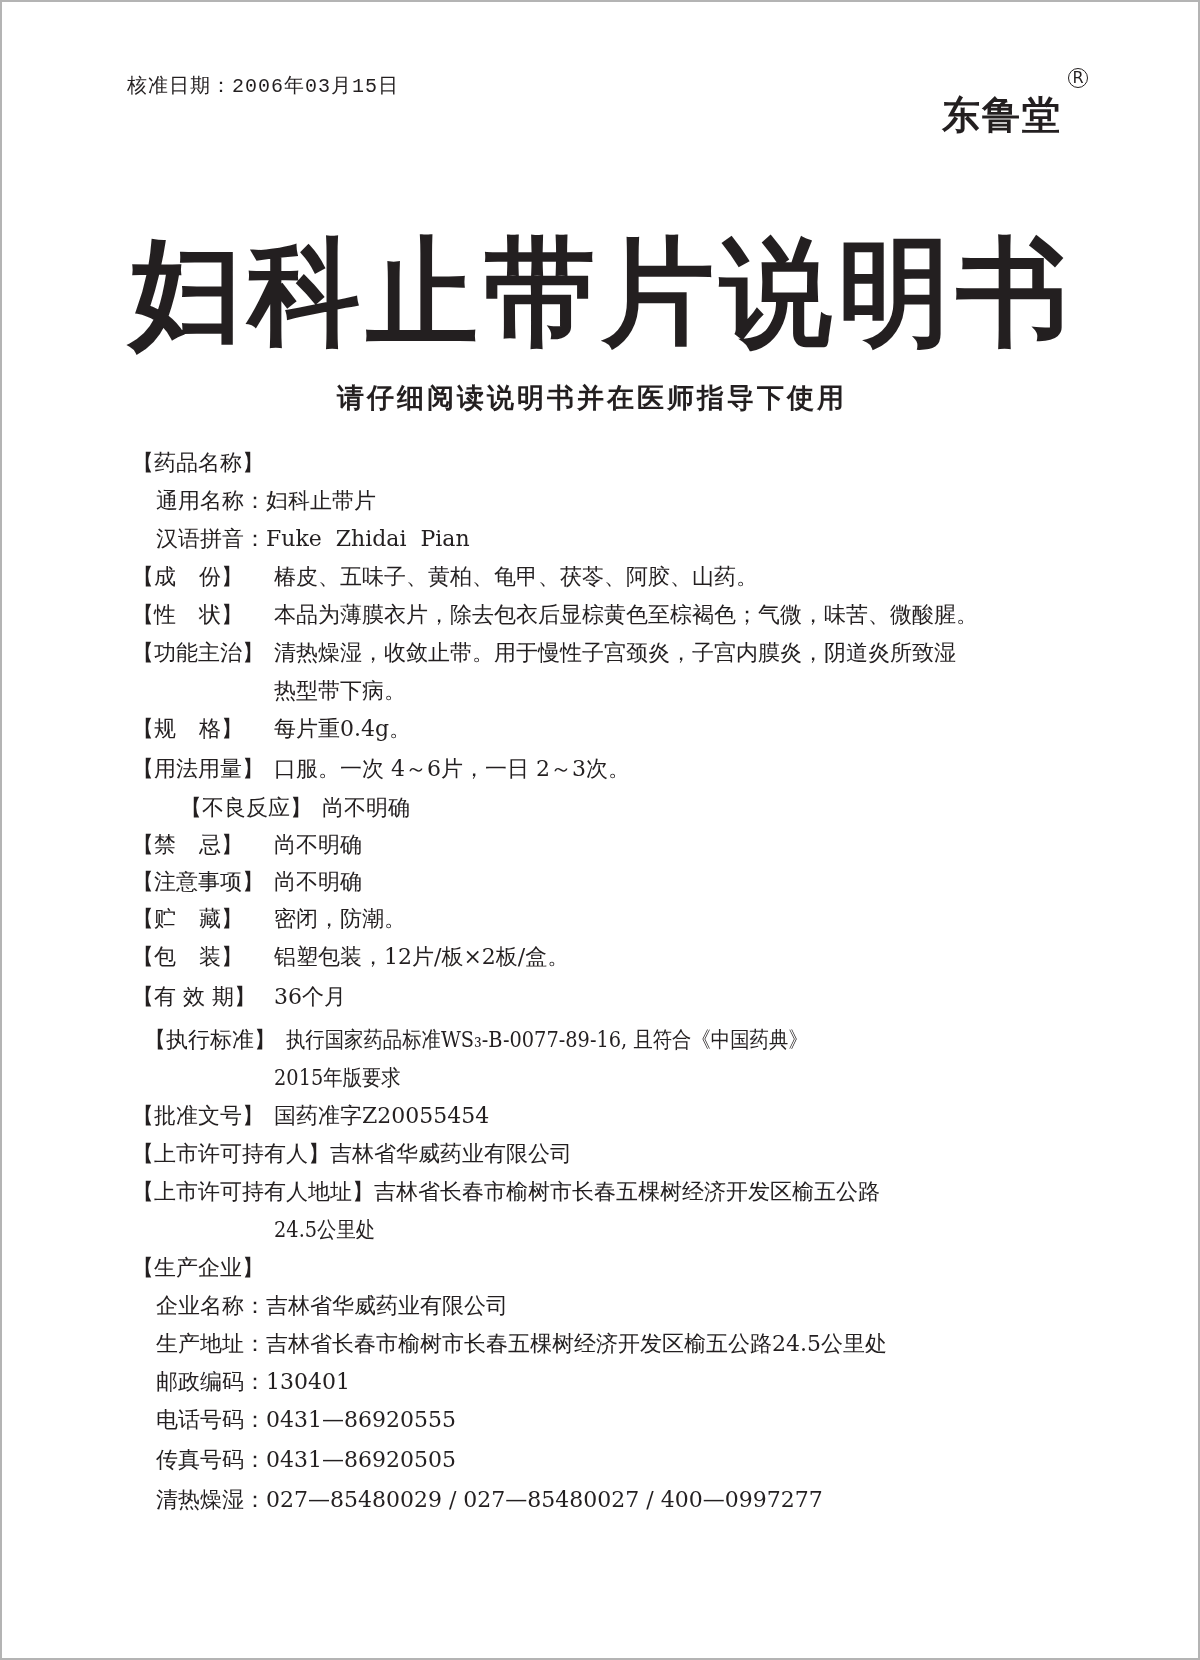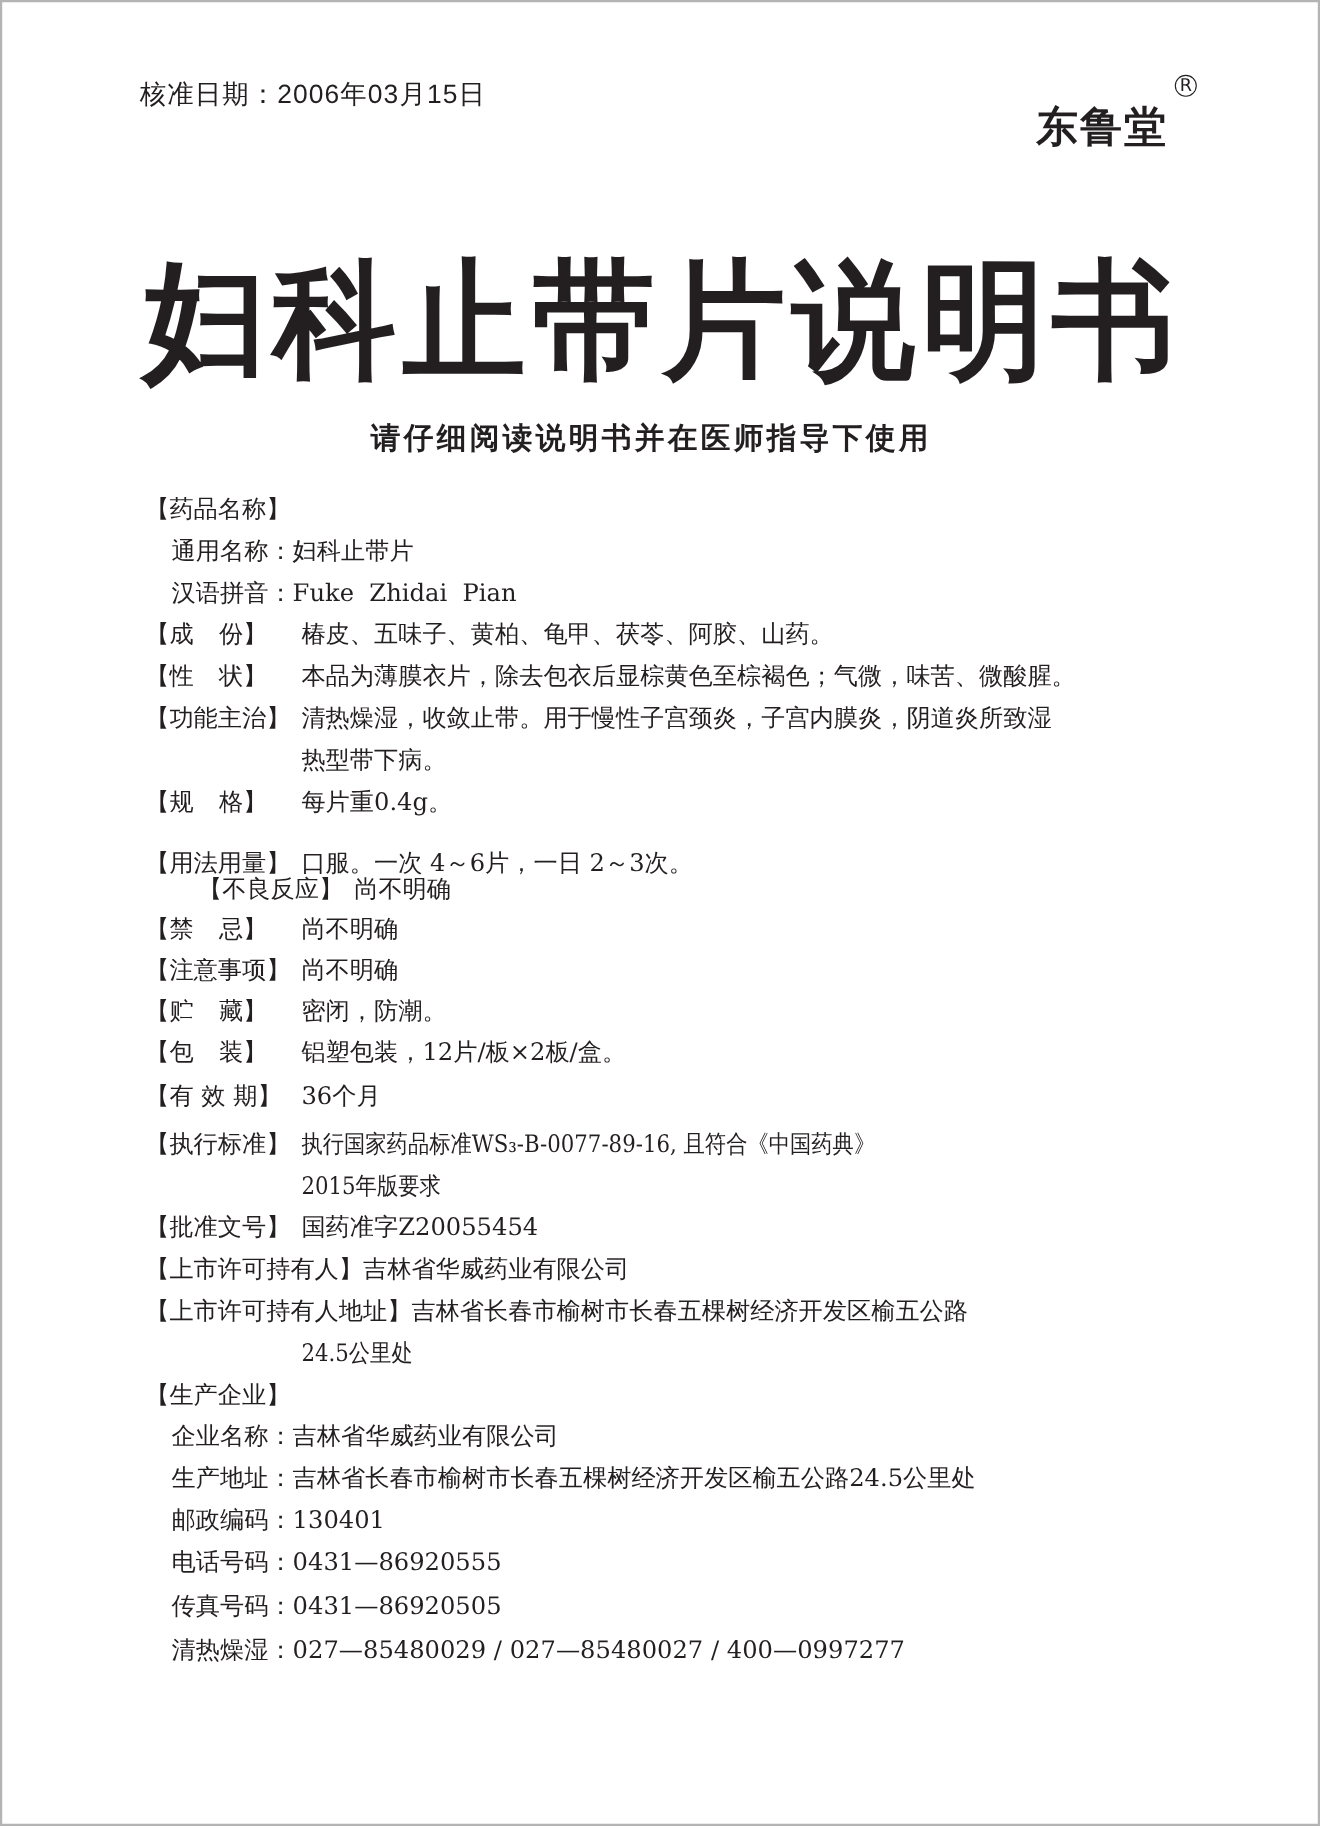--- a/index.html
+++ b/index.html
@@ -2,22 +2,22 @@
 <html><head>
 <meta charset="utf-8">
 <style>
   html, body { margin: 0; padding: 0; background: #ffffff; }
   body { width: 1200px; height: 1660px; position: relative; overflow: hidden;
          font-family: "DejaVu Serif", "Liberation Serif", serif; color: #231f20; }
   .page { position: absolute; left: 0; top: 0; width: 1196px; height: 1656px;
           border-top: 2px solid #b4b4b4; border-left: 2px solid #b4b4b4;
           border-right: 2px solid #b4b4b4; border-bottom: 3px solid #b4b4b4; background: #fff; }
 
-  .dates { position: absolute; left: 125px; top: 64px; font-family: Liberation Sans, sans-serif;
-           font-size: 24px; line-height: 42px; letter-spacing: 1px; }
+  .dates { position: absolute; left: 125px; top: 64px; font-family: Liberation Mono, monospace;
+           font-size: 20px; line-height: 42px; letter-spacing: 1px; }
   .dates .row { white-space: nowrap; }
 
   .logo { position: absolute; left: 940px; top: 88px; font-family: "DejaVu Sans", sans-serif;
           font-weight: bold; font-size: 38px; letter-spacing: 2px; color: #231f20; }
   .logo .reg { position: absolute; right: -26px; top: -22px; font-size: 16px; font-weight: normal;
                width: 18px; height: 18px; border: 1.5px solid #231f20; border-radius: 50%;
                text-align: center; line-height: 18px; letter-spacing: 0; }
 
   .title { position: absolute; left: 128px; top: 222px; width: 960px; font-family: "DejaVu Serif", serif;
            font-size: 112px; line-height: 130px; letter-spacing: 6px; font-weight: bold;
@@ -75,21 +75,21 @@
     </div>
     <div class="line" style="top:204px;left:142px;">
       <span>热型带下病。</span>
     </div>
 
     <div class="line" style="top:242px;left:0;">
       <span style="display:inline-block;width:67px;">【规</span><span style="display:inline-block;width:75px;">格】</span><span>每片重0.4g。</span>
     </div>
 
     <div class="line" style="top:282px;left:0;">
-      <span style="display:inline-block;width:142px;margin-top:16px;">【用法用量】</span><span>口服。一次 4～6片，一日 2～3次。</span>
+      <span style="display:inline-block;width:142px;">【用法用量】</span><span>口服。一次 4～6片，一日 2～3次。</span>
     </div>
 
     <div class="line" style="top:321px;left:0;">
       <span style="display:inline-block;width:142px;margin-left:48px;">【不良反应】</span><span>尚不明确</span>
     </div>
 
     <div class="line" style="top:358px;left:0;">
       <span style="display:inline-block;width:67px;">【禁</span><span style="display:inline-block;width:75px;">忌】</span><span>尚不明确</span>
     </div>
 
@@ -102,21 +102,21 @@
     </div>
 
     <div class="line" style="top:470px;left:0;">
       <span style="display:inline-block;width:67px;">【包</span><span style="display:inline-block;width:75px;">装】</span><span>铝塑包装，12片/板×2板/盒。</span>
     </div>
 
     <div class="line" style="top:510px;left:0;">
       <span style="display:inline-block;width:142px;white-space:pre;">【有 效 期】</span><span>36个月</span>
     </div>
 
-    <div class="line" style="top:553px;left:0;text-decoration:underline;">
+    <div class="line" style="top:553px;left:12px;text-decoration:underline;">
       <span style="display:inline-block;width:142px;">【执行标准】</span><span class="cond">执行国家药品标准WS₃-B-0077-89-16, 且符合《中国药典》</span>
     </div>
     <div class="line" style="top:591px;left:142px;">
       <span class="cond">2015年版要求</span>
     </div>
 
     <div class="line" style="top:629px;left:0;">
       <span style="display:inline-block;width:142px;">【批准文号】</span><span>国药准字Z20055454</span>
     </div>
 

